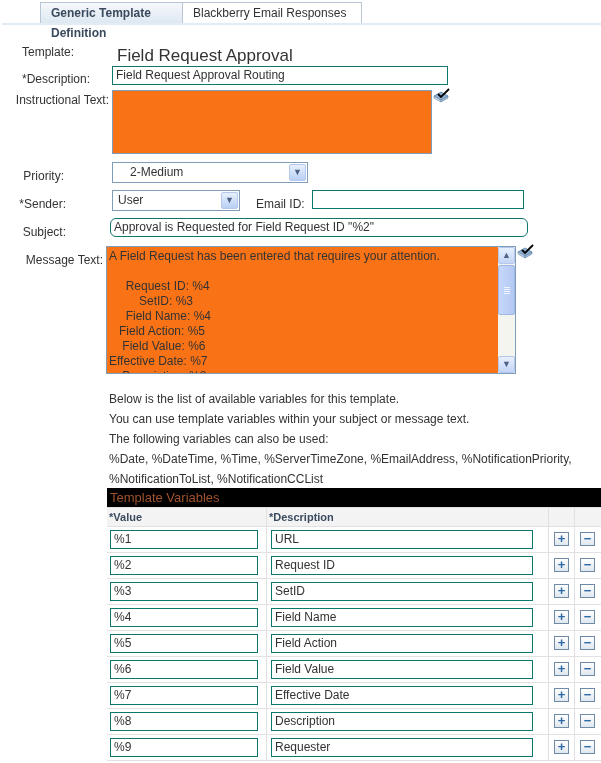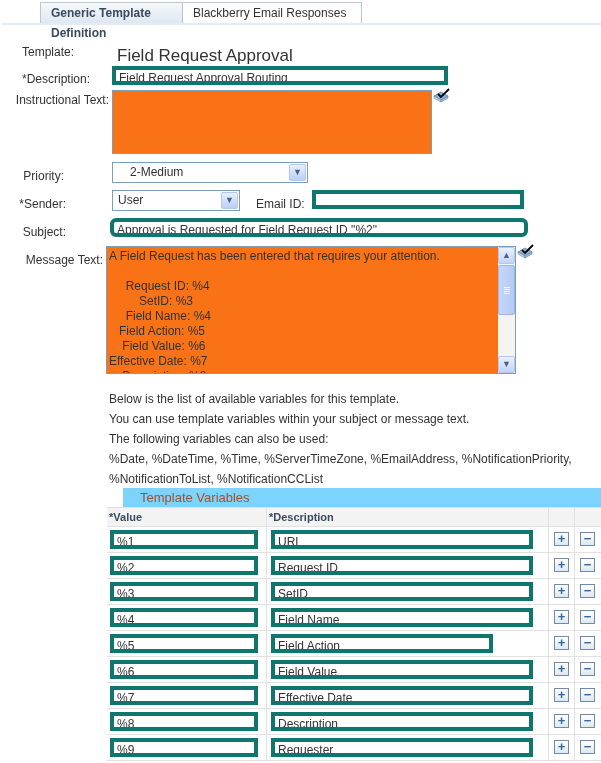--- a/index.html
+++ b/index.html
@@ -17,21 +17,21 @@
     position: absolute; top: 2px; height: 22px; border: 1px solid #b8c6d6; border-bottom: none;
     font-size: 12px; line-height: 20px; padding: 0 10px; color: #333;
   }
   .tab.active { left: 2px; width: 178px; background: linear-gradient(#f5f8fb, #dde7f1); font-weight: bold; color: #3a4a5e; margin-left: 38px; }
   .tab.inactive { left: 182px; width: 180px; background: #ffffff; color: #333; }
 
   .label { position: absolute; font-weight: normal; color: #333; text-align: right; font-size: 12px; white-space: nowrap; }
   .value-text { position: absolute; color: #333; font-size: 17px; }
 
   .input {
-    position: absolute; border: 4px solid #0f766e; background: #fff; height: 19px;
+    position: absolute; border: 1px solid #0f766e; background: #fff; height: 19px;
     font-family: "Liberation Sans", sans-serif; font-size: 12px; color: #333;
     padding: 1px 3px; line-height: 15px; white-space: nowrap; overflow: hidden;
   }
   .textarea-box {
     position: absolute; border: 1px solid #7f9db9; background: #f97316;
   }
   .select {
     position: absolute; border: 1px solid #7f9db9; background: #fff; height: 21px;
     font-size: 12px; color: #333; padding: 2px 5px; line-height: 15px;
   }
@@ -55,21 +55,21 @@
   .sb-thumb {
     position: absolute; left: 0; top: 18px; width: 17px; height: 50px;
     background: linear-gradient(90deg, #c6d7fa, #b4c9f3); border: 1px solid #9eb7e7; border-radius: 2px;
   }
   .sb-grip { position: absolute; left: 5px; width: 6px; height: 1px; background: #eef3fd; }
 
   .info-line { position: absolute; left: 109px; font-size: 12px; color: #333; white-space: nowrap; }
 
   
   .grid { position: absolute; left: 107px; top: 488px; width: 494px; }
-  .grid-title { height: 19px; background: #7dd3fc; color: #a0522d; font-size: 13px; line-height: 19px; padding-left: 17px; margin-left: 16px; }
+  .grid-title { height: 19px; background: #000000; color: #a0522d; font-size: 13px; line-height: 19px; padding-left: 3px; }
   .grid-header { display: flex; height: 20px; background: #f3f3f3; border-top: 1px solid #e1e1e1; border-bottom: 1px solid #e1e1e1; }
   .gh-cell { font-weight: bold; color: #3a4a5e; font-size: 11px; line-height: 19px; padding-left: 2px; border-right: 1px solid #e1e1e1; }
   .grid-row { display: flex; height: 26px; border-bottom: 1px solid #e1e1e1; background: #fff; }
   .g-cell { position: relative; border-right: 1px solid #e1e1e1; }
   .c1 { width: 160px; } .c2 { width: 282px; } .c3 { width: 26px; } .c4 { width: 26px; border-right: none; }
   .g-cell .input { top: 3px; }
   .icon-btn {
     position: absolute; top: 5px; left: 5px; width: 15px; height: 14px;
     border: 1px solid #6f8aa6; background: linear-gradient(#ffffff, #dfe7ef);
     color: #2d6aa5; font-weight: bold; font-size: 13px; line-height: 11px; text-align: center;
@@ -216,21 +216,21 @@
       </div>
     <div class="g-cell c4">
         <div class="icon-btn">−</div>
       </div>
   </div>
   <div class="grid-row">
     <div class="g-cell c1">
         <div class="input" style="left:3px; width:148px;">%5</div>
       </div>
     <div class="g-cell c2">
-        <div class="input" style="left:4px; width:222px;">Field Action</div>
+        <div class="input" style="left:4px; width:262px;">Field Action</div>
       </div>
     <div class="g-cell c3">
         <div class="icon-btn">+</div>
       </div>
     <div class="g-cell c4">
         <div class="icon-btn">−</div>
       </div>
   </div>
   <div class="grid-row">
     <div class="g-cell c1">

